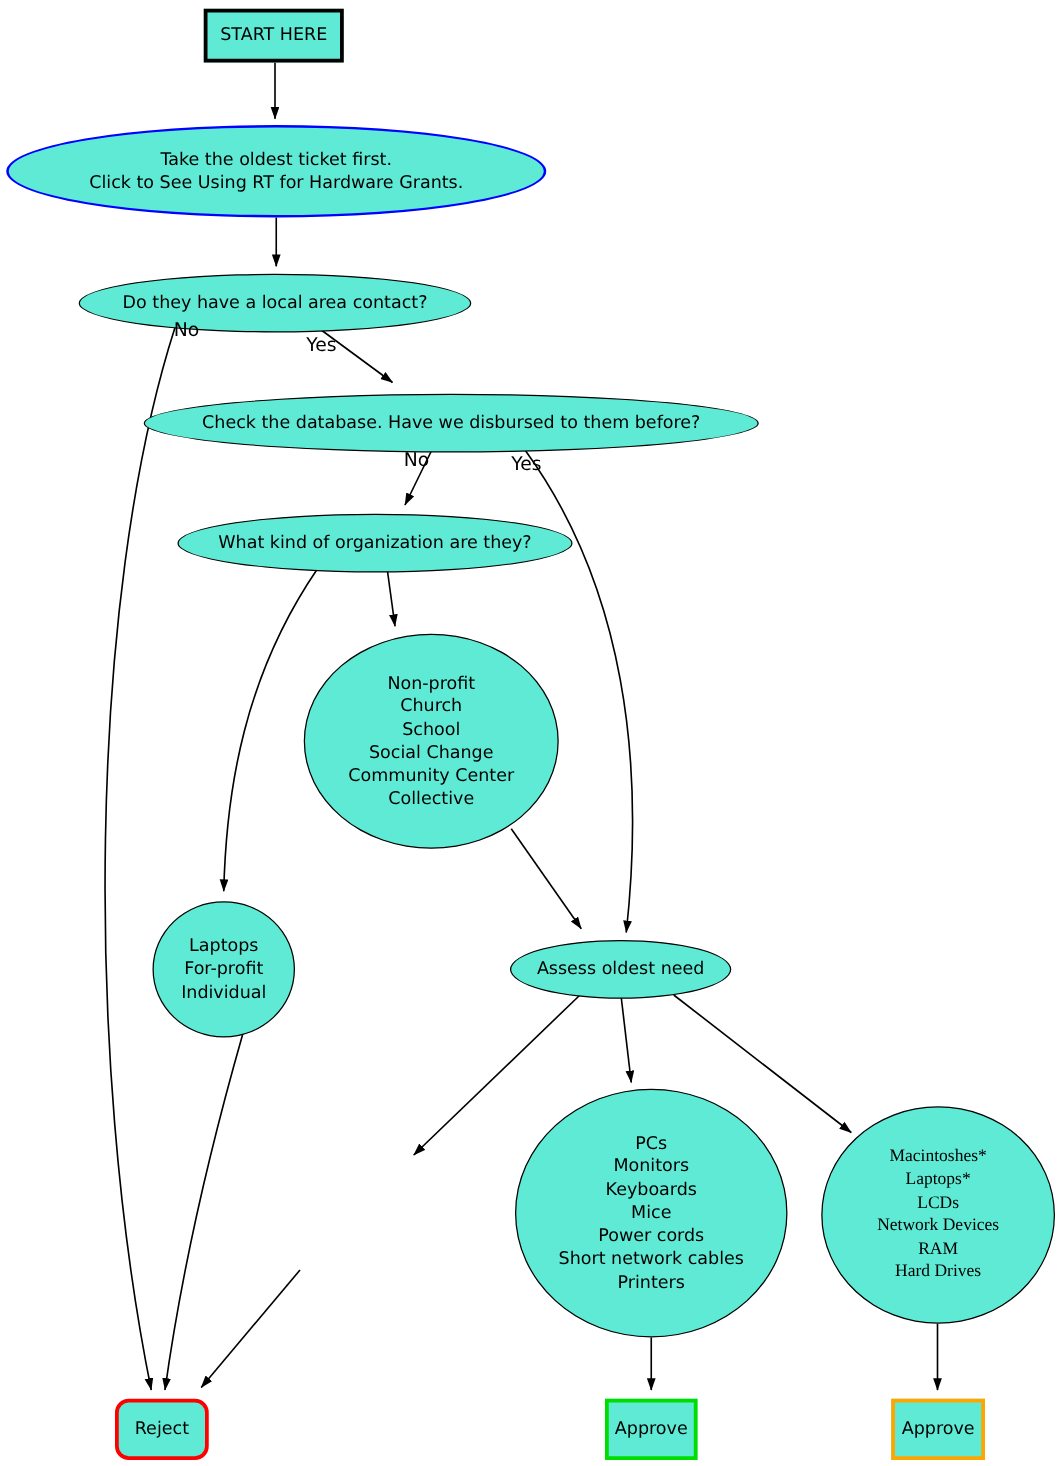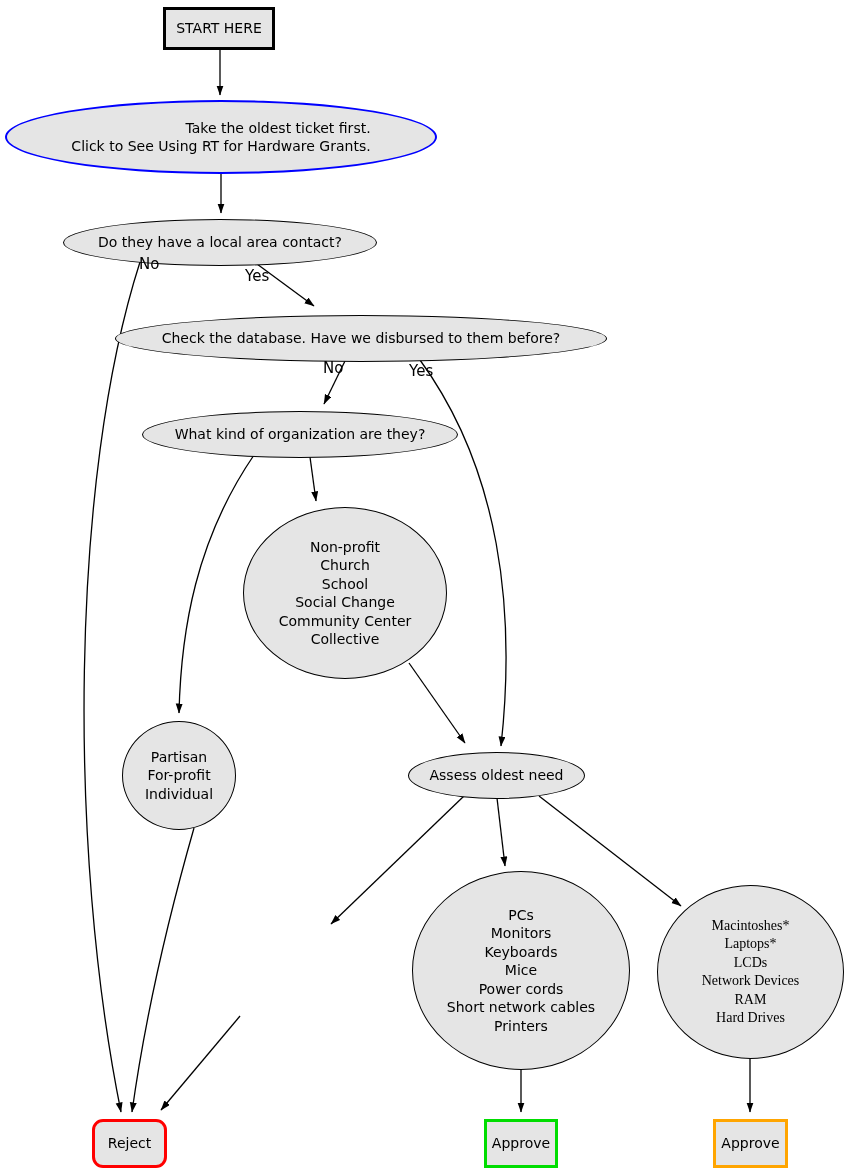--- a/index.html
+++ b/index.html
@@ -12,25 +12,25 @@
     overflow:hidden;
   }
   #edges{position:absolute;left:0;top:0;width:849px;height:1173px;}
   .node{
     position:absolute;
     box-sizing:border-box;
     display:flex;align-items:center;justify-content:center;
     text-align:center;
     font-size:14px;line-height:18.5px;
     white-space:pre-line;
-    background:#e5e5e5;
+    background:#5eead4;
   }
   .rect{border:3px solid #000000;}
   .ellipse{border:1px solid #000000;border-radius:50%;}
-  .ellipse-blue{border:2px solid #0000ff;border-radius:50%;text-align:right;}
+  .ellipse-blue{border:2px solid #0000ff;border-radius:50%;}
   .edge-label{
     position:absolute;
     font-size:15px;line-height:16px;
     background:transparent;
   }
   
   #n-start{left:163px;top:7px;width:112px;height:43px;}
   #n-take-oldest{left:5px;top:100px;width:432px;height:74px;}
   #n-local-contact{left:63px;top:219px;width:314px;height:47px;}
   #n-check-db{left:115px;top:315px;width:492px;height:47px;}
@@ -90,21 +90,21 @@
 
   <div id="n-org-kind" class="node ellipse">What kind of organization are they?</div>
 
   <div id="n-nonprofit" class="node ellipse">Non-profit
 Church
 School
 Social Change
 Community Center
 Collective</div>
 
-  <div id="n-partisan" class="node ellipse">Partisan
+  <div id="n-partisan" class="node ellipse">Laptops
 For-profit
 Individual</div>
 
   <div id="n-assess" class="node ellipse">Assess oldest need</div>
 
 
   <div id="n-pcs" class="node ellipse">PCs
 Monitors
 Keyboards
 Mice

